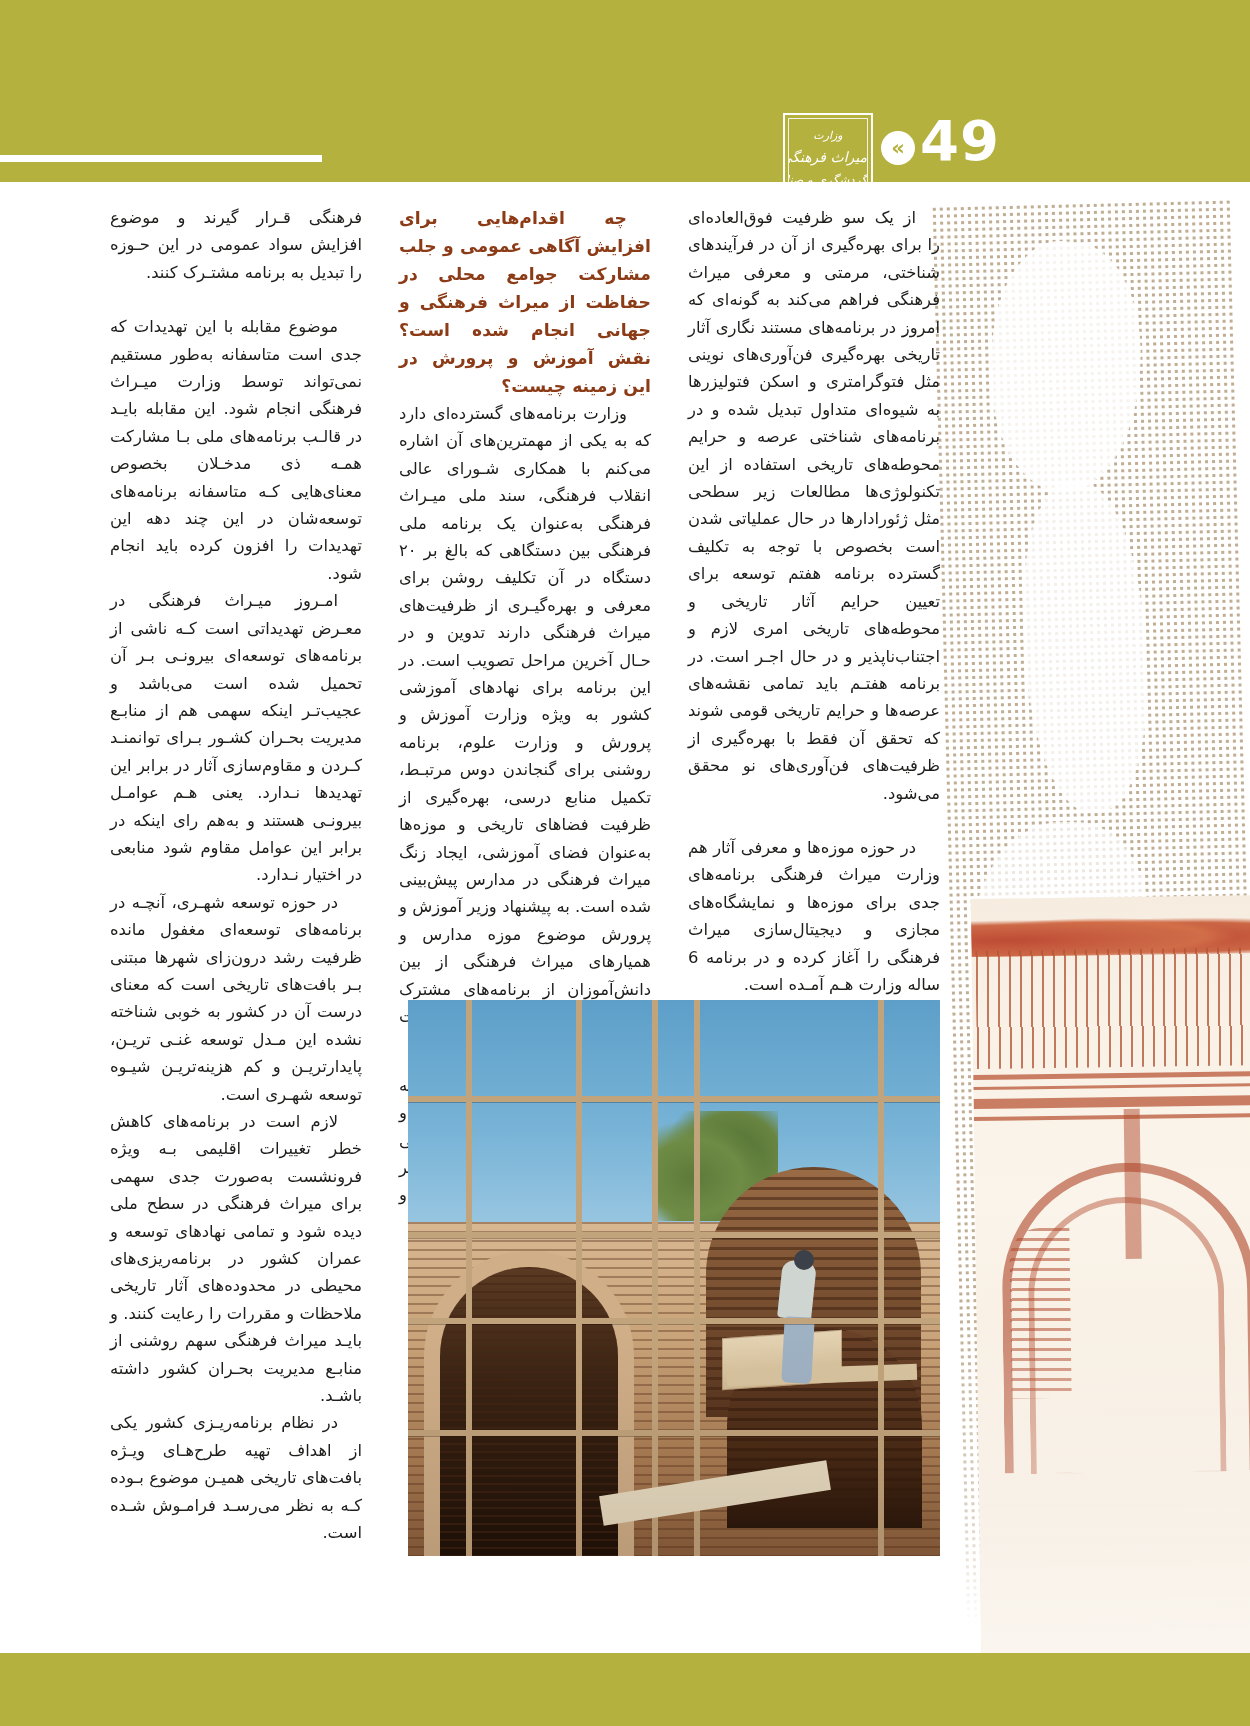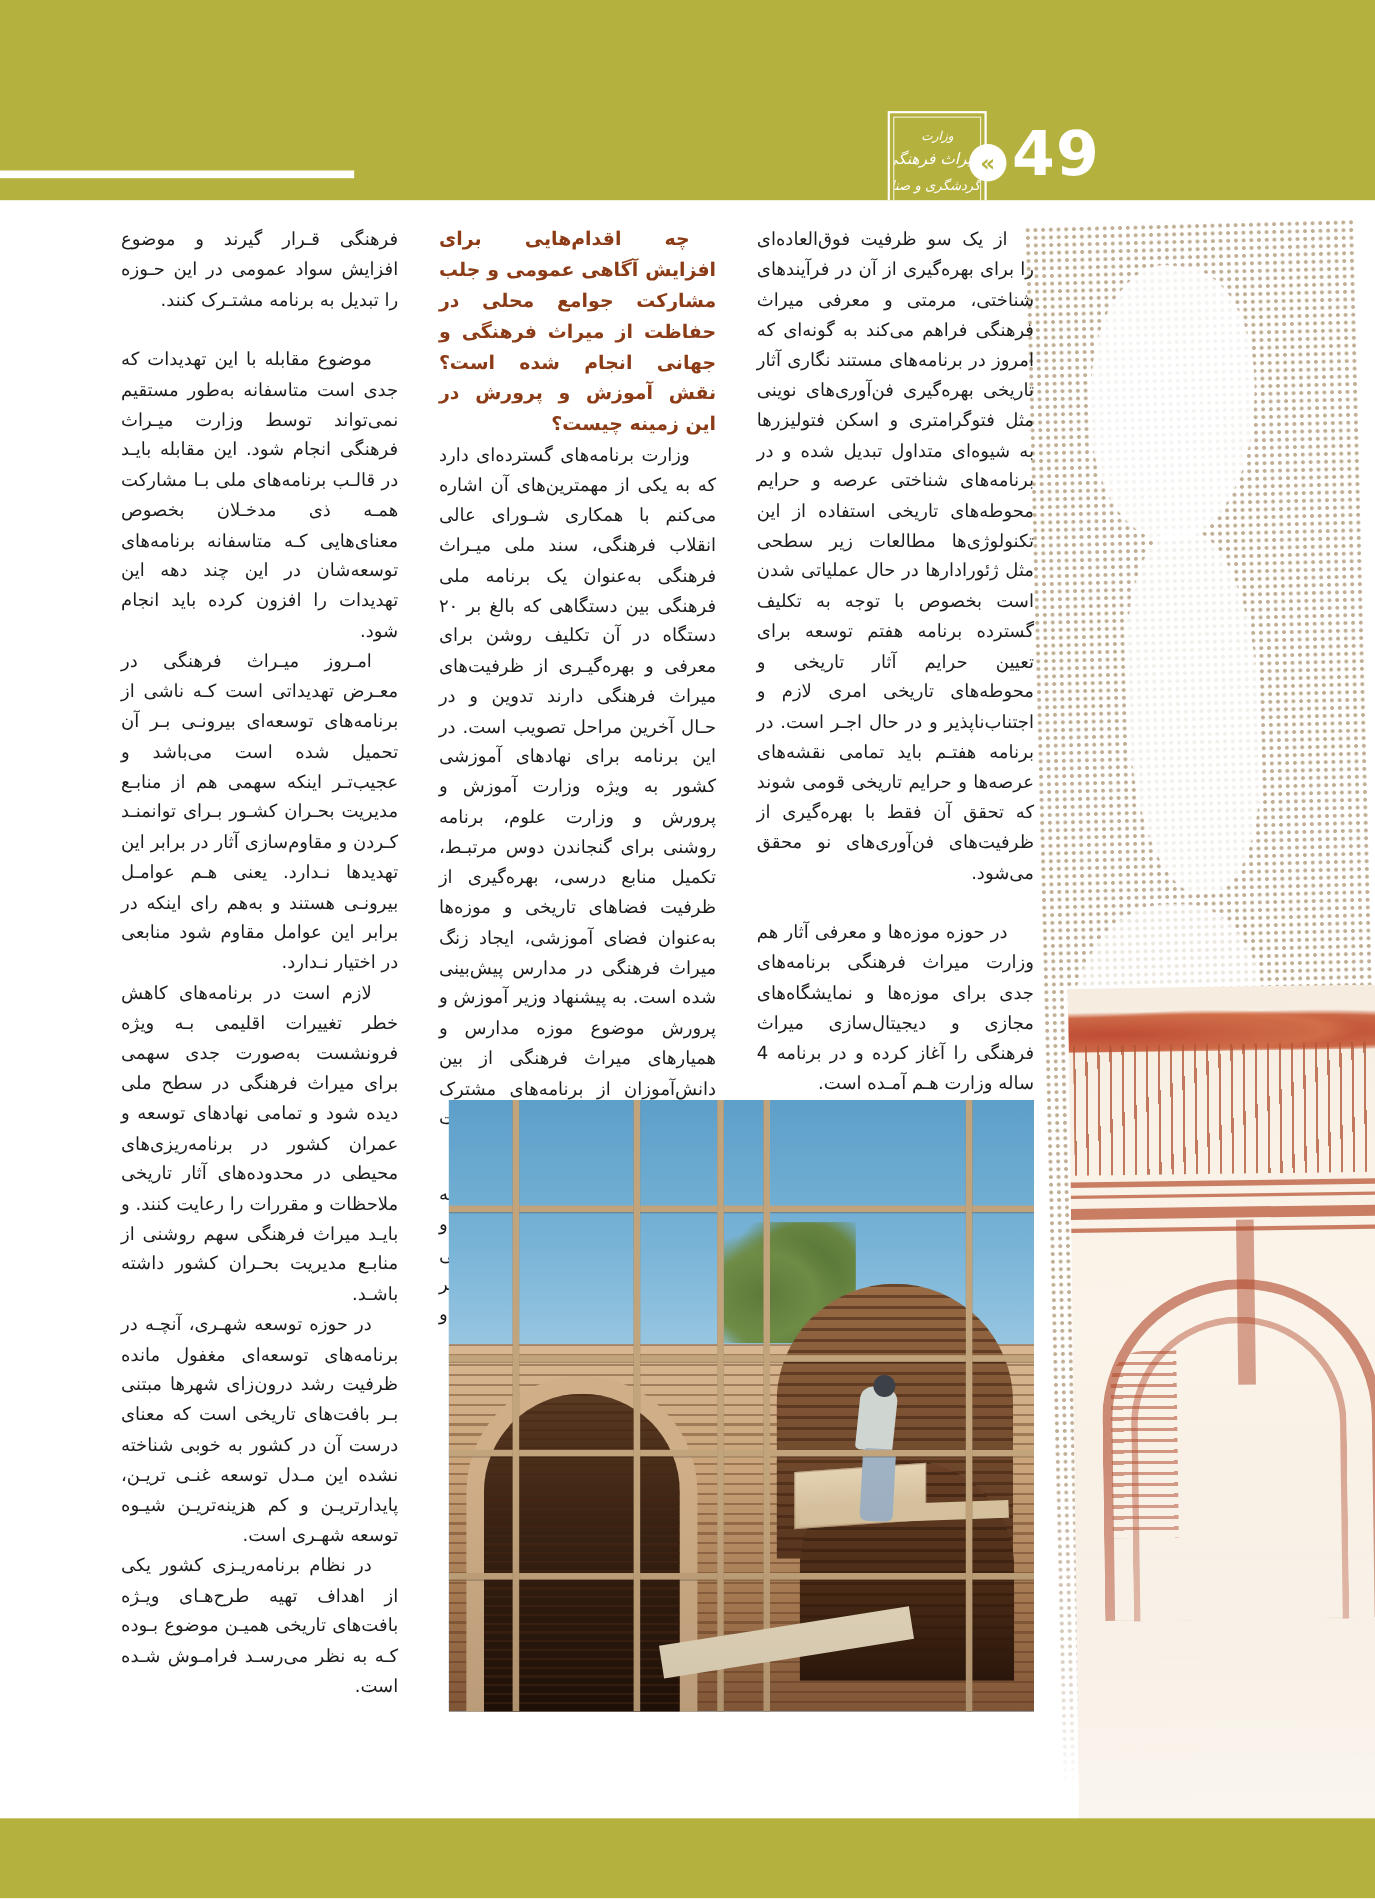--- a/index.html
+++ b/index.html
@@ -40,27 +40,26 @@
     position: absolute;
     left: 322px;
     top: 152px;
     width: 928px;
     height: 13px;
     background: #b5b13e;
   }
   .logo-box {
     position: absolute;
     left: 783px;
-    top: 101px;
+    top: 113px;
     width: 90px;
     height: 90px;
     border: 2px solid #ffffff;
     box-sizing: border-box;
     padding: 3px;
-    margin-left: 24px;
   }
   .logo-inner {
     width: 100%;
     height: 100%;
     border: 1px solid rgba(255,255,255,0.85);
     box-sizing: border-box;
     position: relative;
     overflow: hidden;
   }
   .logo-line {
@@ -471,39 +470,39 @@
       <div class="vessel-hatch"></div>
       <div class="vessel-fade"></div>
     </div>
   </div>
 
   <div class="columns">
 
     <div class="col col-right">
       <p>از یک سو ظرفیت فوق‌العاده‌ای را برای بهره‌گیری از آن در فرآیندهای شناختی، مرمتی و معرفی میراث فرهنگی فراهم می‌کند به گونه‌ای که امروز در برنامه‌های مستند نگاری آثار تاریخی بهره‌گیری فن‌آوری‌های نوینی مثل فتوگرامتری و اسکن فتولیزرها به شیوه‌ای متداول تبدیل شده و در برنامه‌های شناختی عرصه و حرایم محوطه‌های تاریخی استفاده از این تکنولوژی‌ها مطالعات زیر سطحی مثل ژئورادارها در حال عملیاتی شدن است بخصوص با توجه به تکلیف گسترده برنامه هفتم توسعه برای تعیین حرایم آثار تاریخی و محوطه‌های تاریخی امری لازم و اجتناب‌ناپذیر و در حال اجـر است. در برنامه هفتـم باید تمامی نقشه‌های عرصه‌ها و حرایم تاریخی قومی شوند که تحقق آن فقط با بهره‌گیری از ظرفیت‌های فن‌آوری‌های نو محقق می‌شود.</p>
       <div class="gap"></div>
-      <p>در حوزه موزه‌ها و معرفی آثار هم وزارت میراث فرهنگی برنامه‌های جدی برای موزه‌ها و نمایشگاه‌های مجازی و دیجیتال‌سازی میراث فرهنگی را آغاز کرده و در برنامه 4 ساله وزارت هـم آمـده است.</p>
+      <p>در حوزه موزه‌ها و معرفی آثار هم وزارت میراث فرهنگی برنامه‌های جدی برای موزه‌ها و نمایشگاه‌های مجازی و دیجیتال‌سازی میراث فرهنگی را آغاز کرده و در برنامه 6 ساله وزارت هـم آمـده است.</p>
       <div class="gap-sm"></div>
       <p>از سوی دیگر وزارت میراث فرهنگی همراه سایر نهادهای فرهنگی کشور باید مراقب و پاسدار میراث ناملموسی مثل زبان‌ها، گویش‌ها و سنت‌ها که با غلبه فضای مجازی برگرفته از این فناورها ممکن است دچار زوال شوند هـم باید باشد.</p>
     </div>
 
     <div class="col col-mid">
       <p class="heading heading-block">چه اقدام‌هایی برای افزایش آگاهی عمومی و جلب مشارکت جوامع محلی در حفاظت از میراث فرهنگی و جهانی انجام شده است؟ نقش آموزش و پرورش در این زمینه چیست؟</p>
       <p>وزارت برنامه‌های گسترده‌ای دارد که به یکی از مهمترین‌های آن اشاره می‌کنم با همکاری شـورای عالی انقلاب فرهنگی، سند ملی میـراث فرهنگی به‌عنوان یک برنامه ملی فرهنگی بین دستگاهی که بالغ بر ۲۰ دستگاه در آن تکلیف روشن برای معرفی و بهره‌گیـری از ظرفیت‌های میراث فرهنگی دارند تدوین و در حـال آخرین مراحل تصویب است. در این برنامه برای نهادهای آموزشی کشور به ویژه وزارت آموزش و پرورش و وزارت علوم، برنامه روشنی برای گنجاندن دوس مرتبـط، تکمیل منابع درسی، بهره‌گیری از ظرفیت فضاهای تاریخی و موزه‌ها به‌عنوان فضای آموزشی، ایجاد زنگ میراث فرهنگی در مدارس پیش‌بینی شده است. به پیشنهاد وزیر آموزش و پرورش موضوع موزه مدارس و همیارهای میراث فرهنگی از بین دانش‌آموزان از برنامه‌های مشترک معاونت میراث فرهنگی با وزارت آموزش و پرورش است.</p>
       <div class="gap-sm"></div>
       <p>نکته حائز اهمیت در این زمینه نقش نهادهای رسانه‌ای به ویژه صدا و سیماست کـه اقدام‌هـای خوبـی تاکنون انجام شده ولی بـرای مؤثرتـر بـودن باید ایـن نهادهـا وبه ویژه صدا و سیما در کنار وزارت میراث</p>
     </div>
 
     <div class="col col-left">
       <p class="no-indent">فرهنگی قـرار گیرند و موضوع افزایش سواد عمومی در این حـوزه را تبدیل به برنامه مشتـرک کنند.</p>
       <div class="gap"></div>
       <p>موضوع مقابله با این تهدیدات که جدی است متاسفانه به‌طور مستقیم نمی‌تواند توسط وزارت میـراث فرهنگی انجام شود. این مقابله بایـد در قالـب برنامه‌های ملی بـا مشارکت همـه ذی مدخـلان بخصوص معنای‌هایی کـه متاسفانه برنامه‌های توسعه‌شان در این چند دهه این تهدیدات را افزون کرده باید انجام شود.</p>
       <p>امـروز میـراث فرهنگی در معـرض تهدیداتی است کـه ناشی از برنامه‌های توسعه‌ای بیرونـی بـر آن تحمیل شده است می‌باشد و عجیب‌تـر اینکه سهمی هم از منابـع مدیریت بحـران کشـور بـرای توانمنـد کـردن و مقاوم‌سازی آثار در برابر این تهدیدها نـدارد. یعنی هـم عوامـل بیرونـی هستند و به‌هم رای اینکه در برابر این عوامل مقاوم شود منابعی در اختیار نـدارد.</p>
+      <p>در حوزه توسعه شهـری، آنچـه در برنامه‌های توسعه‌ای مغفول مانده ظرفیت رشد درون‌زای شهرها مبتنی بـر بافت‌های تاریخی است که معنای درست آن در کشور به خوبی شناخته نشده این مـدل توسعه غنـی تریـن، پایدارتریـن و کم هزینه‌تریـن شیـوه توسعه شهـری است.</p>
       <p>لازم است در برنامه‌های کاهش خطر تغییرات اقلیمی بـه ویژه فرونشست به‌صورت جدی سهمی برای میراث فرهنگی در سطح ملی دیده شود و تمامی نهادهای توسعه و عمران کشور در برنامه‌ریزی‌های محیطی در محدوده‌های آثار تاریخی ملاحظات و مقررات را رعایت کنند. و بایـد میراث فرهنگی سهم روشنی از منابـع مدیریت بحـران کشور داشته باشـد.</p>
-      <p>در حوزه توسعه شهـری، آنچـه در برنامه‌های توسعه‌ای مغفول مانده ظرفیت رشد درون‌زای شهرها مبتنی بـر بافت‌های تاریخی است که معنای درست آن در کشور به خوبی شناخته نشده این مـدل توسعه غنـی تریـن، پایدارتریـن و کم هزینه‌تریـن شیـوه توسعه شهـری است.</p>
       <p>در نظام برنامه‌ریـزی کشور یکی از اهداف تهیه طرح‌هـای ویـژه بافت‌های تاریخی همیـن موضوع بـوده کـه به نظر می‌رسـد فرامـوش شـده است.</p>
 
     </div>
   </div>
 
   <div class="photo">
     <div class="ph-sky"></div>
     <div class="ph-tree"></div>
     <div class="ph-wall"></div>
     <div class="ph-vaultR"></div>

